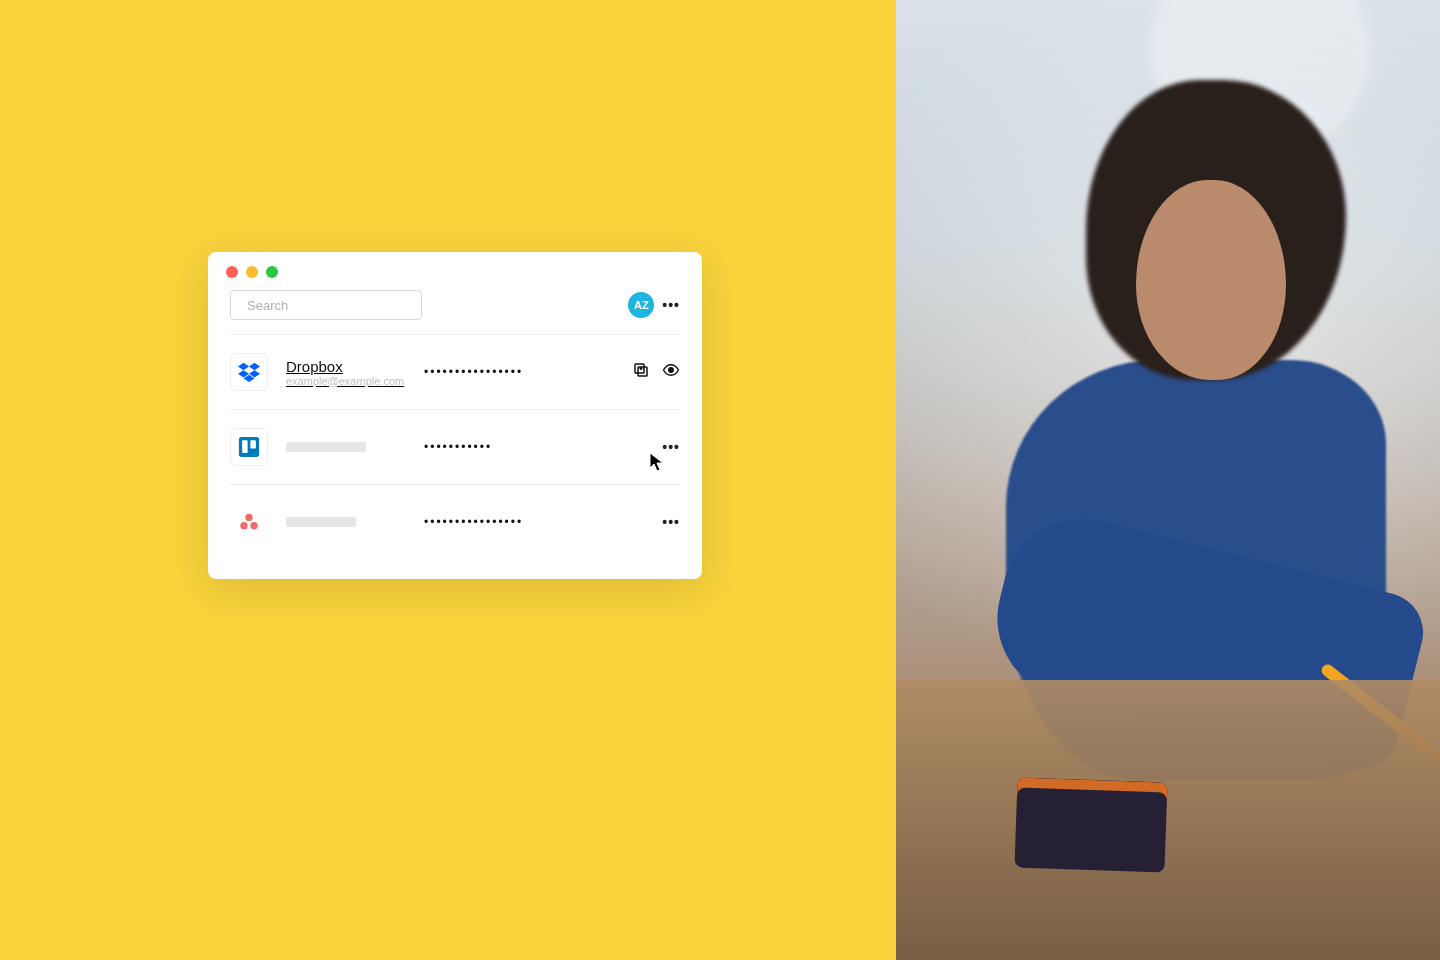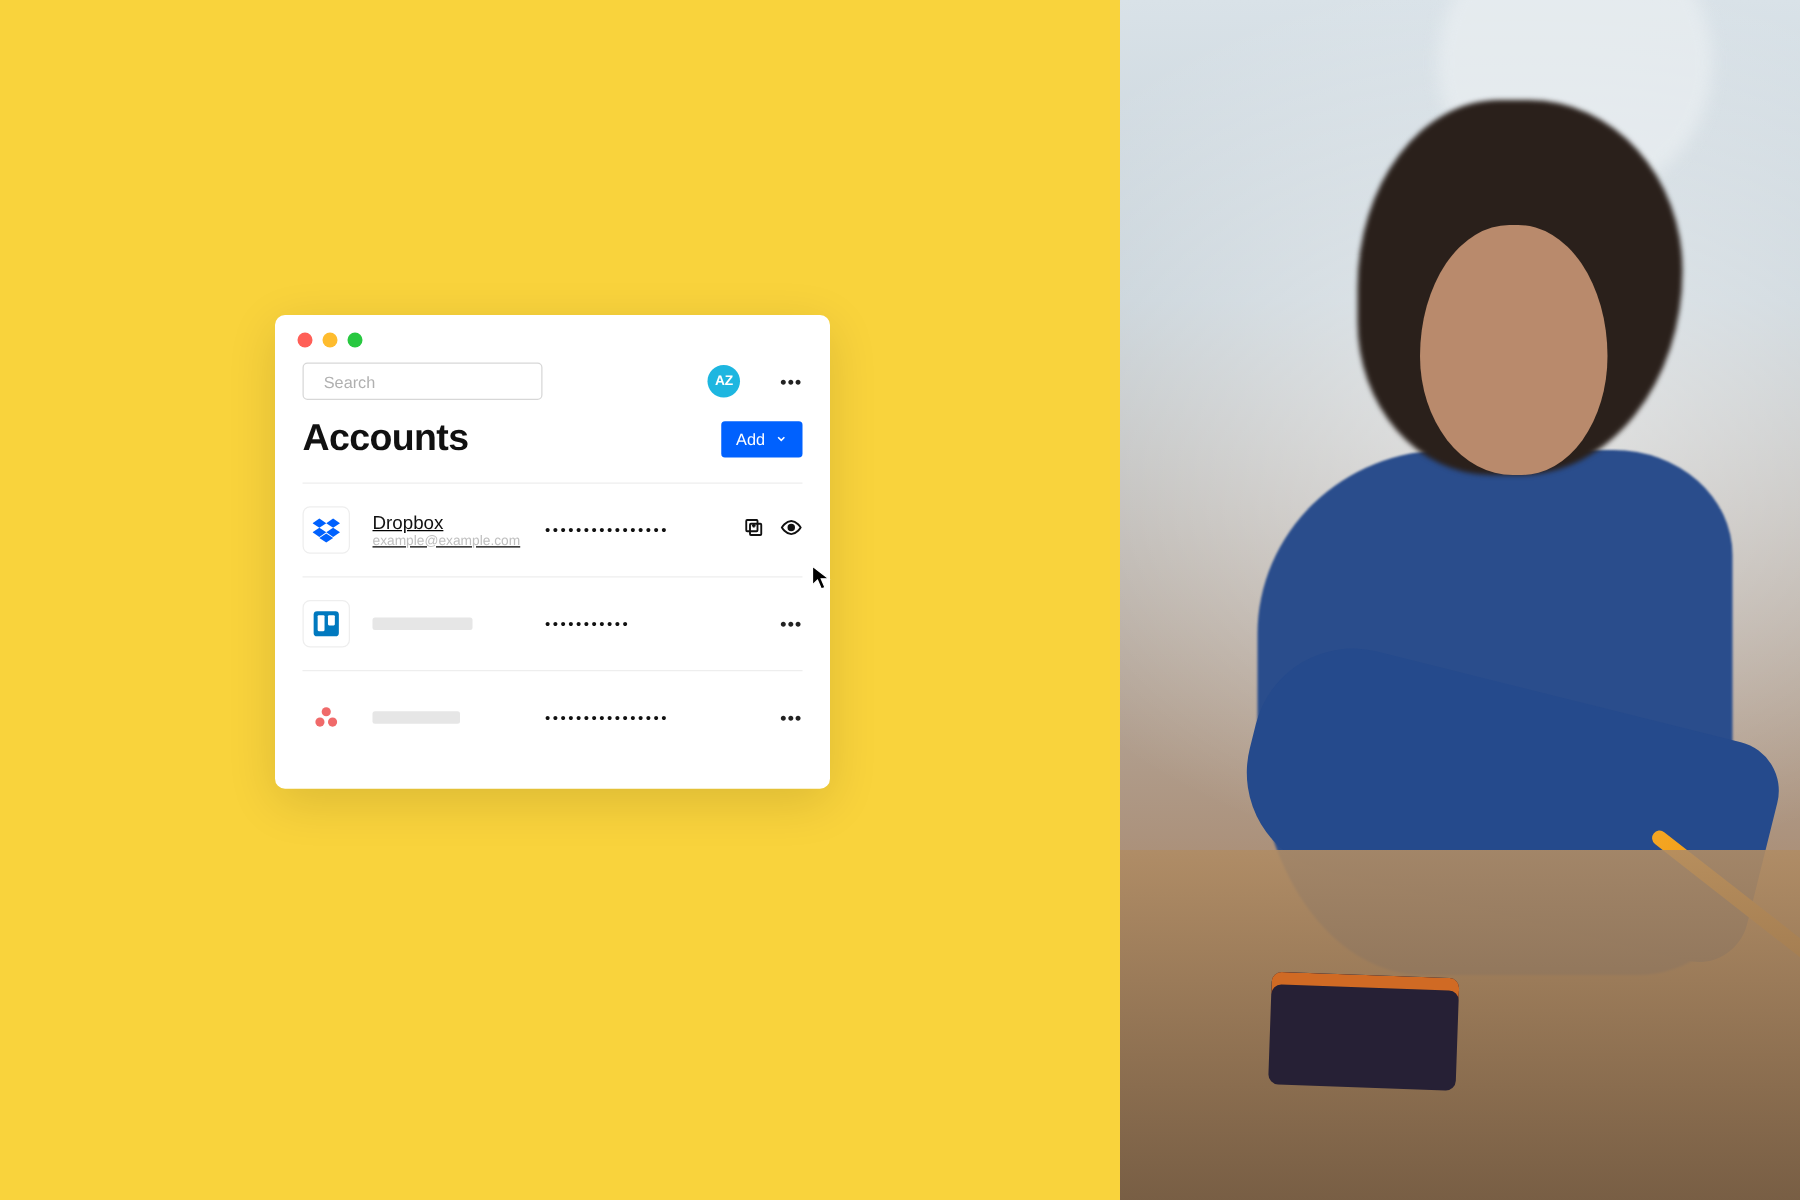--- a/index.html
+++ b/index.html
@@ -14,23 +14,23 @@
   
   .left {
     width: 896px;
     height: 960px;
     background: #f9d33c;
     position: relative;
   }
 
   .app-window {
     position: absolute;
-    left: 220px;
+    left: 208px;
     top: 252px;
-    width: 444px;
+    width: 494px;
     background: #fff;
     border-radius: 8px;
     box-shadow: 0 10px 40px rgba(0,0,0,.12);
     padding-bottom: 20px;
   }
 
   
   .traffic {
     display: flex;
     gap: 8px;
@@ -62,21 +62,21 @@
   .search input {
     border:none;
     outline:none;
     font-size:13px;
     color:#333;
     background:transparent;
     flex:1;
   }
   .search input::placeholder { color:#b0b0b0; }
 
-  .toolbar-right { display:flex; align-items:center; gap:32px; }
+  .toolbar-right { display:flex; align-items:center; gap:8px; }
 
   .avatar {
     width:26px; height:26px;
     border-radius:50%;
     background:#1db6e0;
     color:#fff;
     font-size:11px;
     font-weight:600;
     display:flex;
     align-items:center;
@@ -253,29 +253,20 @@
             <line x1="21" y1="21" x2="16.5" y2="16.5"></line>
         </svg>
         <input type="text" placeholder="Search" style="">
       </div>
       <div class="toolbar-right">
         <div class="avatar">AZ</div>
         <div class="more">•••</div>
       </div>
     </div>
 
-    <div class="header">
-      <h1>Accounts</h1>
-      <div class="add-btn">
-        <span>Add</span>
-        <svg viewBox="0 0 24 24" fill="none" stroke="#fff" stroke-width="3">
-          <polyline points="6 9 12 15 18 9"></polyline>
-        </svg>
-      </div>
-    </div>
 
     <div class="list">
 
       <div class="row">
         <div class="app-icon">
           <svg viewBox="0 0 48 48">
               <g fill="#0061fe">
             <polygon points="12,4 24,12 12,20 0,12"></polygon>
                 <polygon points="36,4 48,12 36,20 24,12"></polygon>
             <polygon points="12,20 24,28 12,36 0,28"></polygon>

